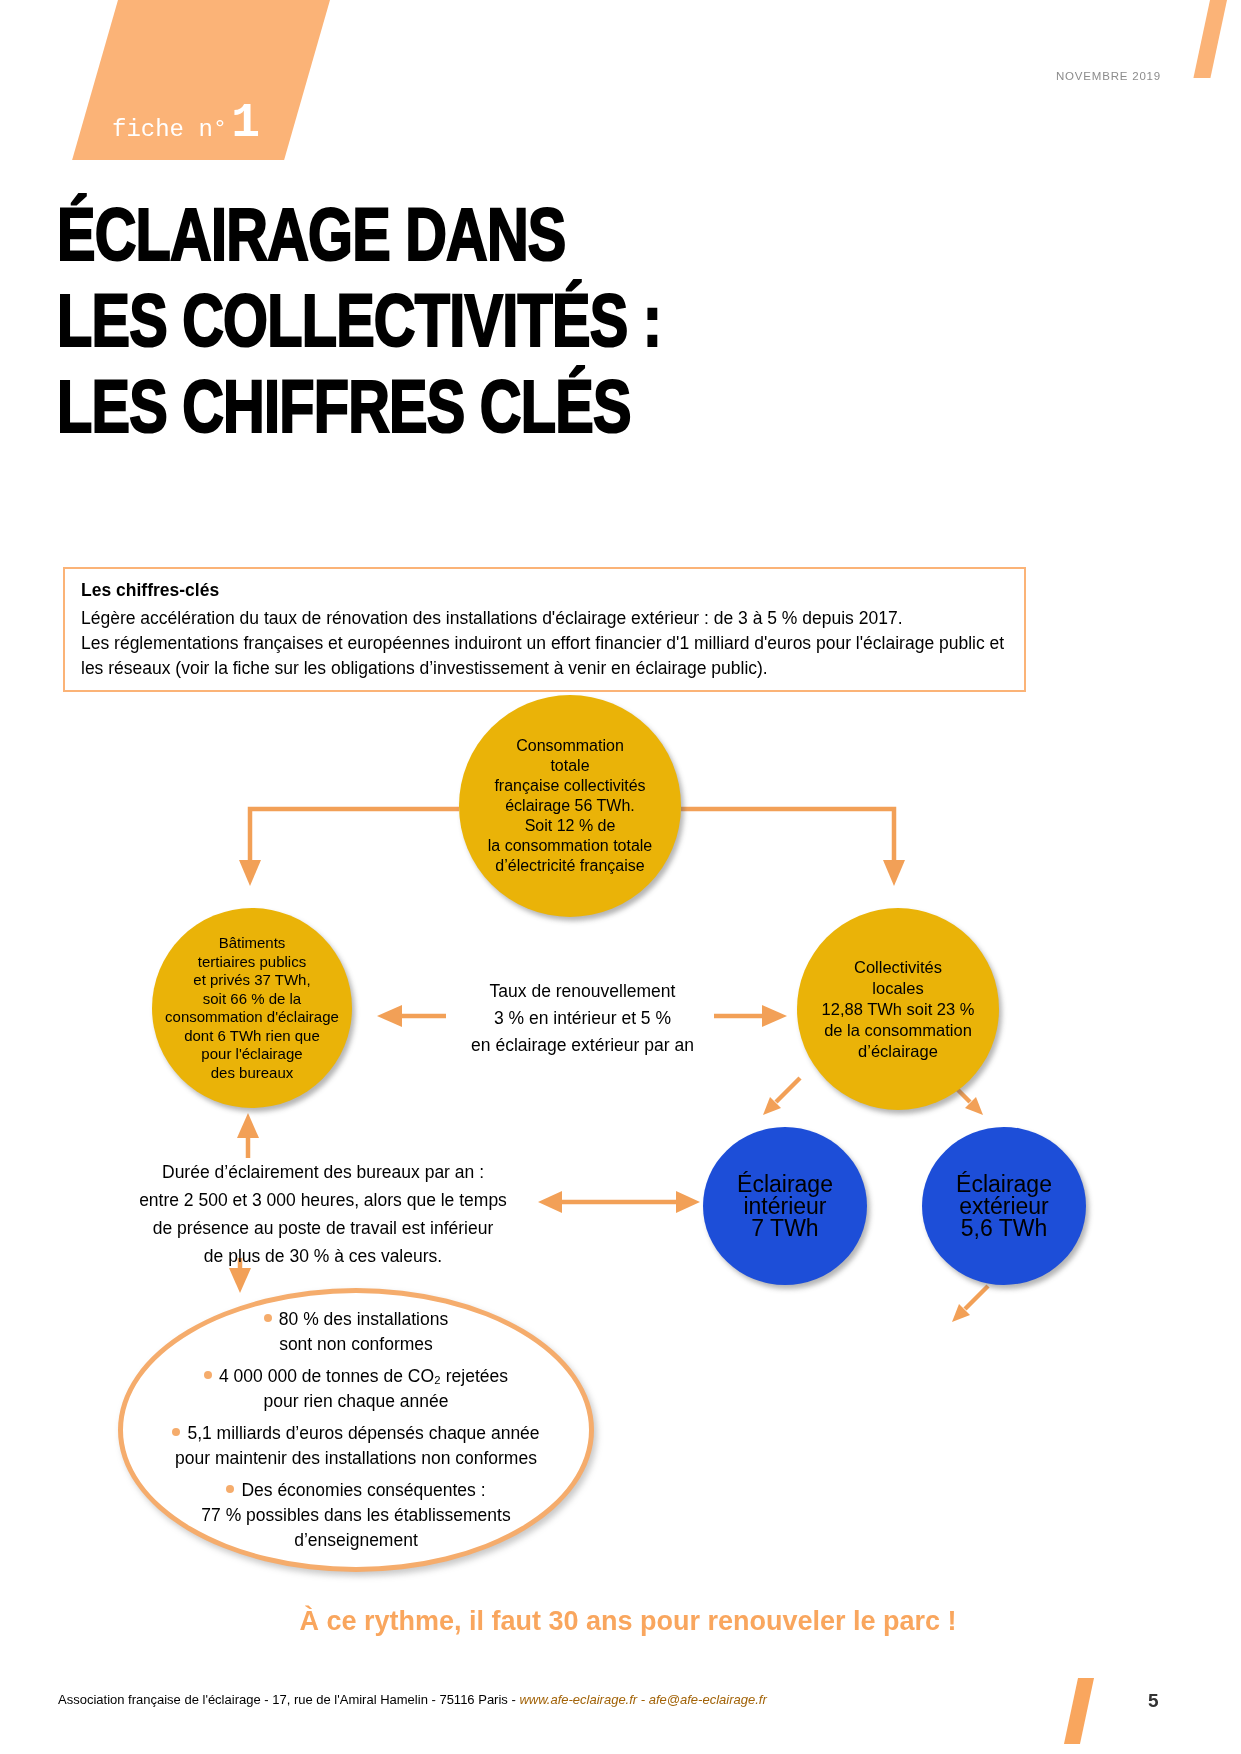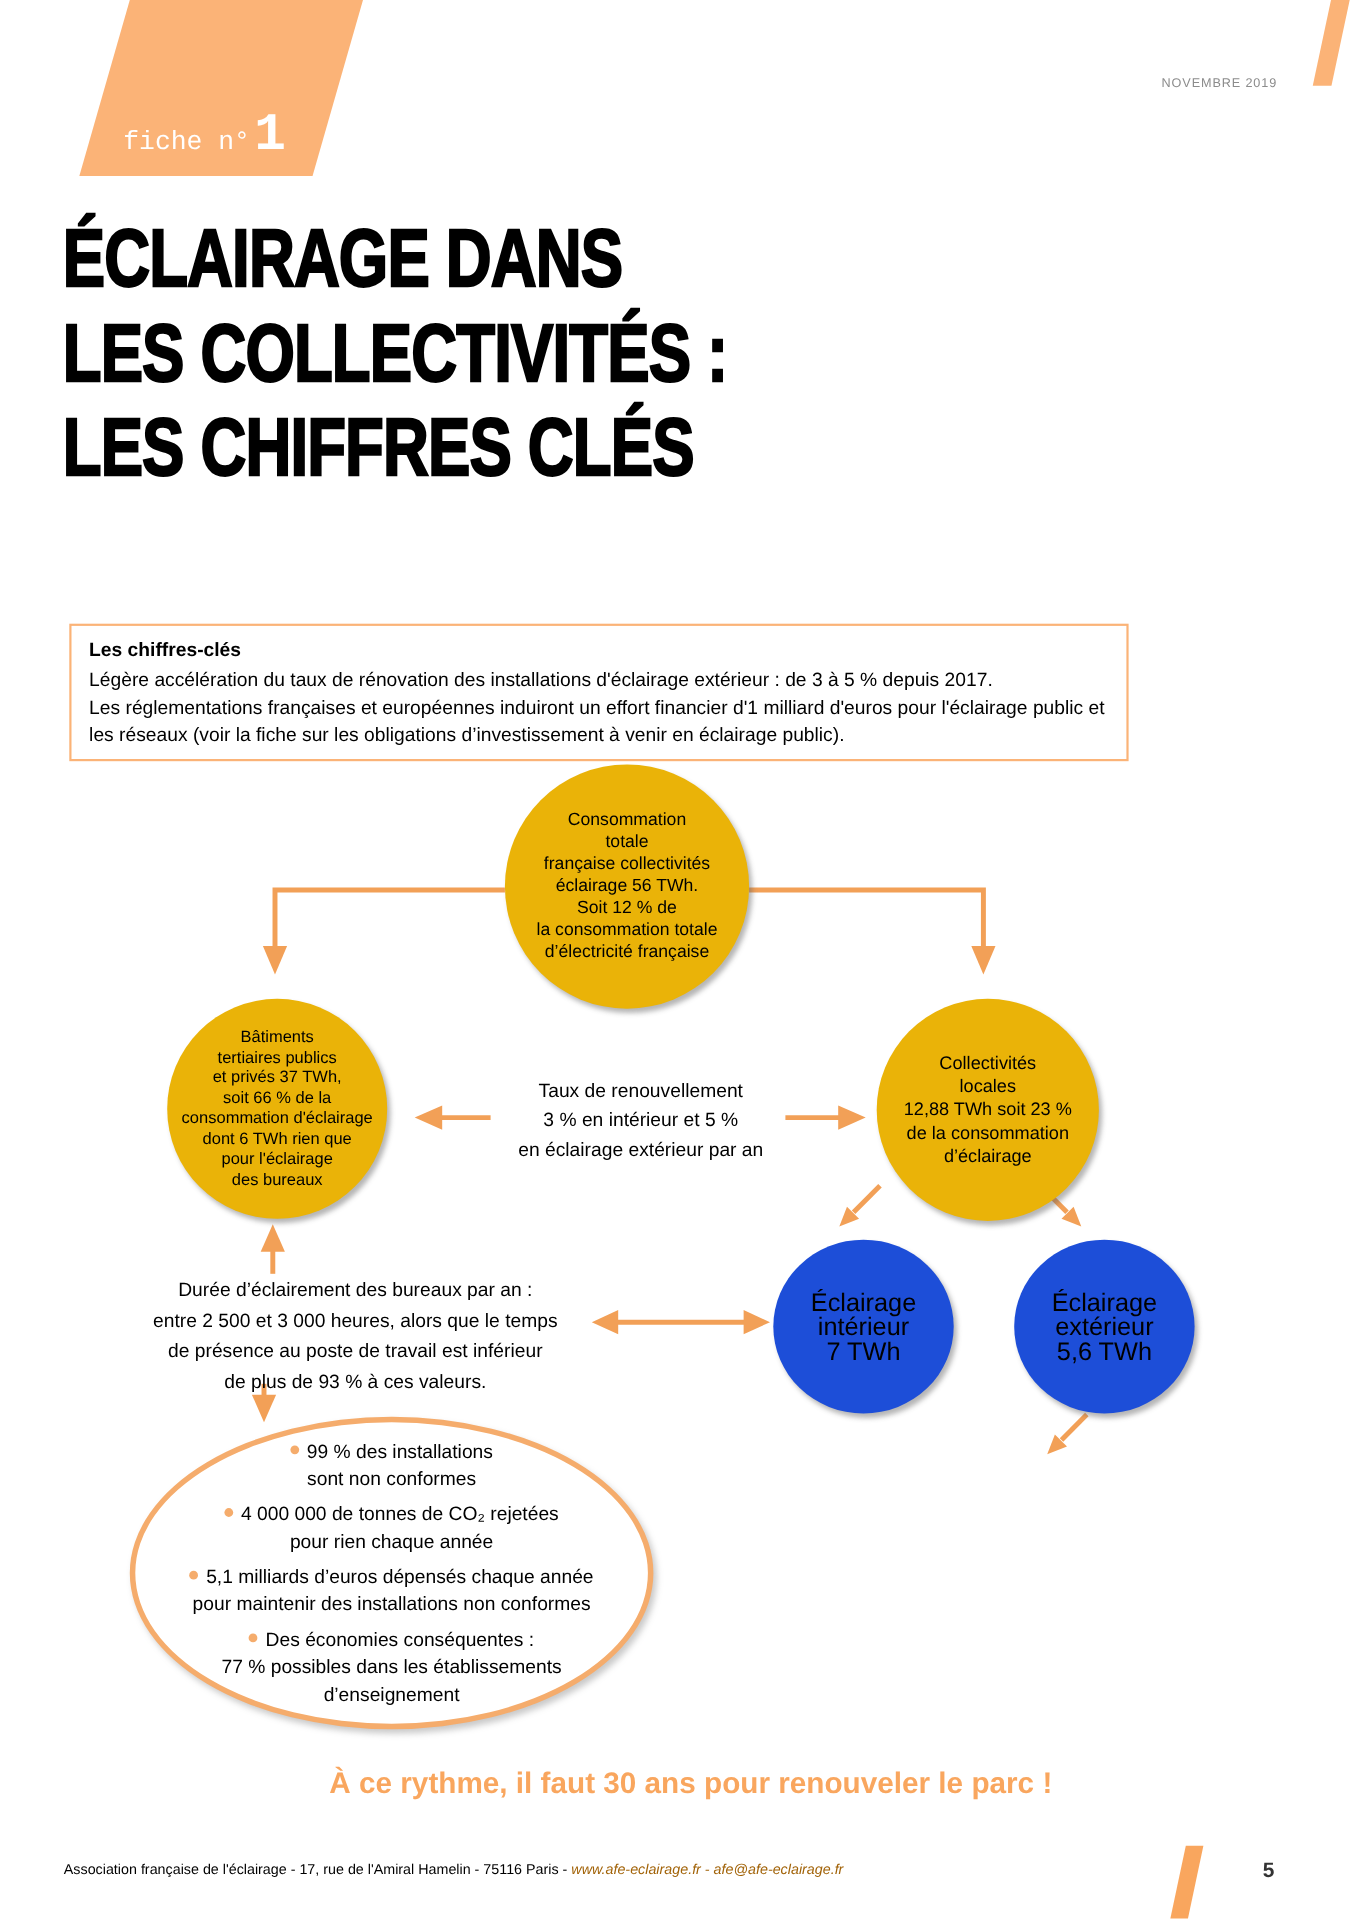--- a/index.html
+++ b/index.html
@@ -151,24 +151,24 @@
 extérieur
 5,6 TWh</span>
   </div>
 
   <div class="renewal pre">Taux de renouvellement
 3 % en intérieur et 5 %
 en éclairage extérieur par an</div>
   <div class="duration pre">Durée d’éclairement des bureaux par an :
 entre 2 500 et 3 000 heures, alors que le temps
 de présence au poste de travail est inférieur
-de plus de 93 % à ces valeurs.</div>
+de plus de 30 % à ces valeurs.</div>
 
   <div class="oval oval-left">
-    <div class="oval-item"><span class="dot"></span><span class="pre">99 % des installations
+    <div class="oval-item"><span class="dot"></span><span class="pre">80 % des installations
 sont non conformes</span></div>
     <div class="oval-item"><span class="dot"></span><span class="pre">4 000 000 de tonnes de CO₂ rejetées
 pour rien chaque année</span></div>
     <div class="oval-item"><span class="dot"></span><span class="pre">5,1 milliards d’euros dépensés chaque année
 pour maintenir des installations non conformes</span></div>
     <div class="oval-item"><span class="dot"></span><span class="pre">Des économies conséquentes :
 77 % possibles dans les établissements
 d’enseignement</span></div>
   </div>
 

